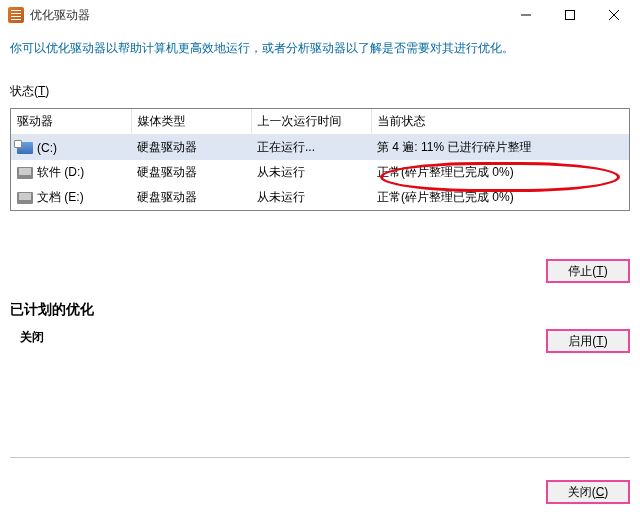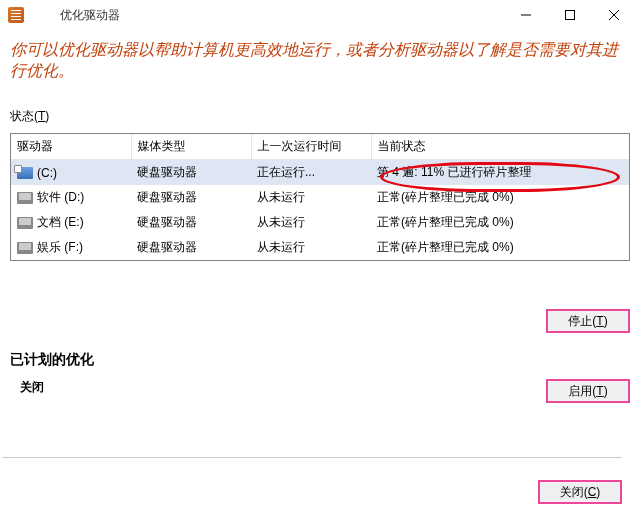--- a/index.html
+++ b/index.html
@@ -1,23 +1,23 @@
 <!DOCTYPE html>
 <html><head>
 <meta charset="utf-8">
 <style>
   * { box-sizing: border-box; margin: 0; padding: 0; font-family: "Microsoft YaHei", "Segoe UI", sans-serif; }
   body { width: 640px; height: 512px; background: #fff; font-size: 12px; color: #000; overflow: hidden; position: relative; }
-  .titlebar { height: 30px; display: flex; align-items: center; padding: 0 4px 0 8px; gap: 30px; }
+  .titlebar { height: 30px; display: flex; align-items: center; padding: 0 4px 0 8px; }
   .titlebar .app-icon { width: 16px; height: 16px; background: linear-gradient(135deg,#d97a2a 0%,#c05a1a 100%); border-radius: 2px; margin-right: 6px; position: relative; }
   .titlebar .app-icon::after{content:"";position:absolute;inset:3px;background:repeating-linear-gradient(0deg,#fff 0 1px,transparent 1px 3px);}
   .titlebar .title { font-size: 12px; color: #333; flex: 1; }
   .winbtns { display: flex; }
   .winbtn { width: 44px; height: 28px; display: flex; align-items: center; justify-content: center; color: #333; }
-  .desc { padding: 10px 16px 8px 10px; font-size: 16px; color: #c2410c; font-style: italic; }
+  .desc { padding: 10px 16px 8px 10px; font-size: 12px; color: #0369a1; }
   .section-label { padding: 18px 0 4px 10px; font-size: 12px; }
   .section-label .u { text-decoration: underline; }
   .table-wrap { margin: 4px 10px 0 10px; border: 1px solid #828282; }
   table { width: 100%; border-collapse: collapse; table-layout: fixed; }
   thead th { text-align: left; font-weight: 400; font-size: 12px; padding: 4px 6px; background: #fff; border-bottom: 1px solid #e5e5e5; border-right: 1px solid #e5e5e5; color: #000; }
   thead th:last-child{border-right:none;}
   tbody td { font-size: 12px; padding: 4px 6px; vertical-align: middle; white-space: nowrap; overflow: hidden; }
   tbody tr.selected { background: #dde6f2; }
   .drive-icon { display: inline-block; width: 16px; height: 12px; vertical-align: middle; margin-right: 4px; position: relative; }
   .drive-icon.c { background: linear-gradient(#6aa0e0,#3a6fb8); border-radius: 1px; }
@@ -27,21 +27,21 @@
   .annot { position: absolute; border: 3px solid #e30613; border-radius: 50% / 60%; pointer-events: none; }
   .btn-row { display: flex; justify-content: flex-end; padding: 0 10px; margin-top: 48px; }
   .btn { min-width: 84px; height: 24px; border: 2px solid #ec4899; background: #f0f0f0; font-size: 12px; display: inline-flex; align-items: center; justify-content: center; padding: 0 12px; }
   .btn .u { text-decoration: underline; }
   .sched { padding: 18px 10px 0 10px; }
   .sched-title { font-size: 14px; font-weight: bold; }
   .sched-row { display: flex; align-items: flex-start; margin-top: 10px; }
   .sched-left { flex: 1; padding-left: 10px; }
   .sched-left .state { font-weight: 700; font-size: 12px; }
   .sched-left .note { font-size: 12px; margin-top: 10px; }
-  .footer { position: absolute; right: 18px; bottom: 8px; }
+  .footer { position: absolute; right: 10px; bottom: 8px; }
   .divider { border-top: 1px solid #c8c8c8; margin: 22px 0 10px 0; }
 </style>
 </head>
 <body>
 
 <div class="titlebar">
   <span class="app-icon"></span>
   <span class="title">优化驱动器</span>
   <div class="winbtns">
     <div class="winbtn">
@@ -96,26 +96,20 @@
         <td>硬盘驱动器</td>
         <td>从未运行</td>
         <td>正常(碎片整理已完成 0%)</td>
       </tr>
       <tr>
         <td><span class="drive-icon hdd"></span><span>文档 (E:)</span></td>
         <td>硬盘驱动器</td>
         <td>从未运行</td>
         <td>正常(碎片整理已完成 0%)</td>
       </tr>
-      <tr>
-        <td><span class="drive-icon hdd"></span><span>娱乐 (F:)</span></td>
-        <td>硬盘驱动器</td>
-        <td>从未运行</td>
-        <td>正常(碎片整理已完成 0%)</td>
-      </tr>
     </tbody>
   </table>
 </div>
 
 <div class="annot" style="left:380px; top:162px; width:240px; height:30px;"></div>
 
 <div class="btn-row">
   <div class="btn">
     <span>停止(</span>
       <span class="u">T</span>

